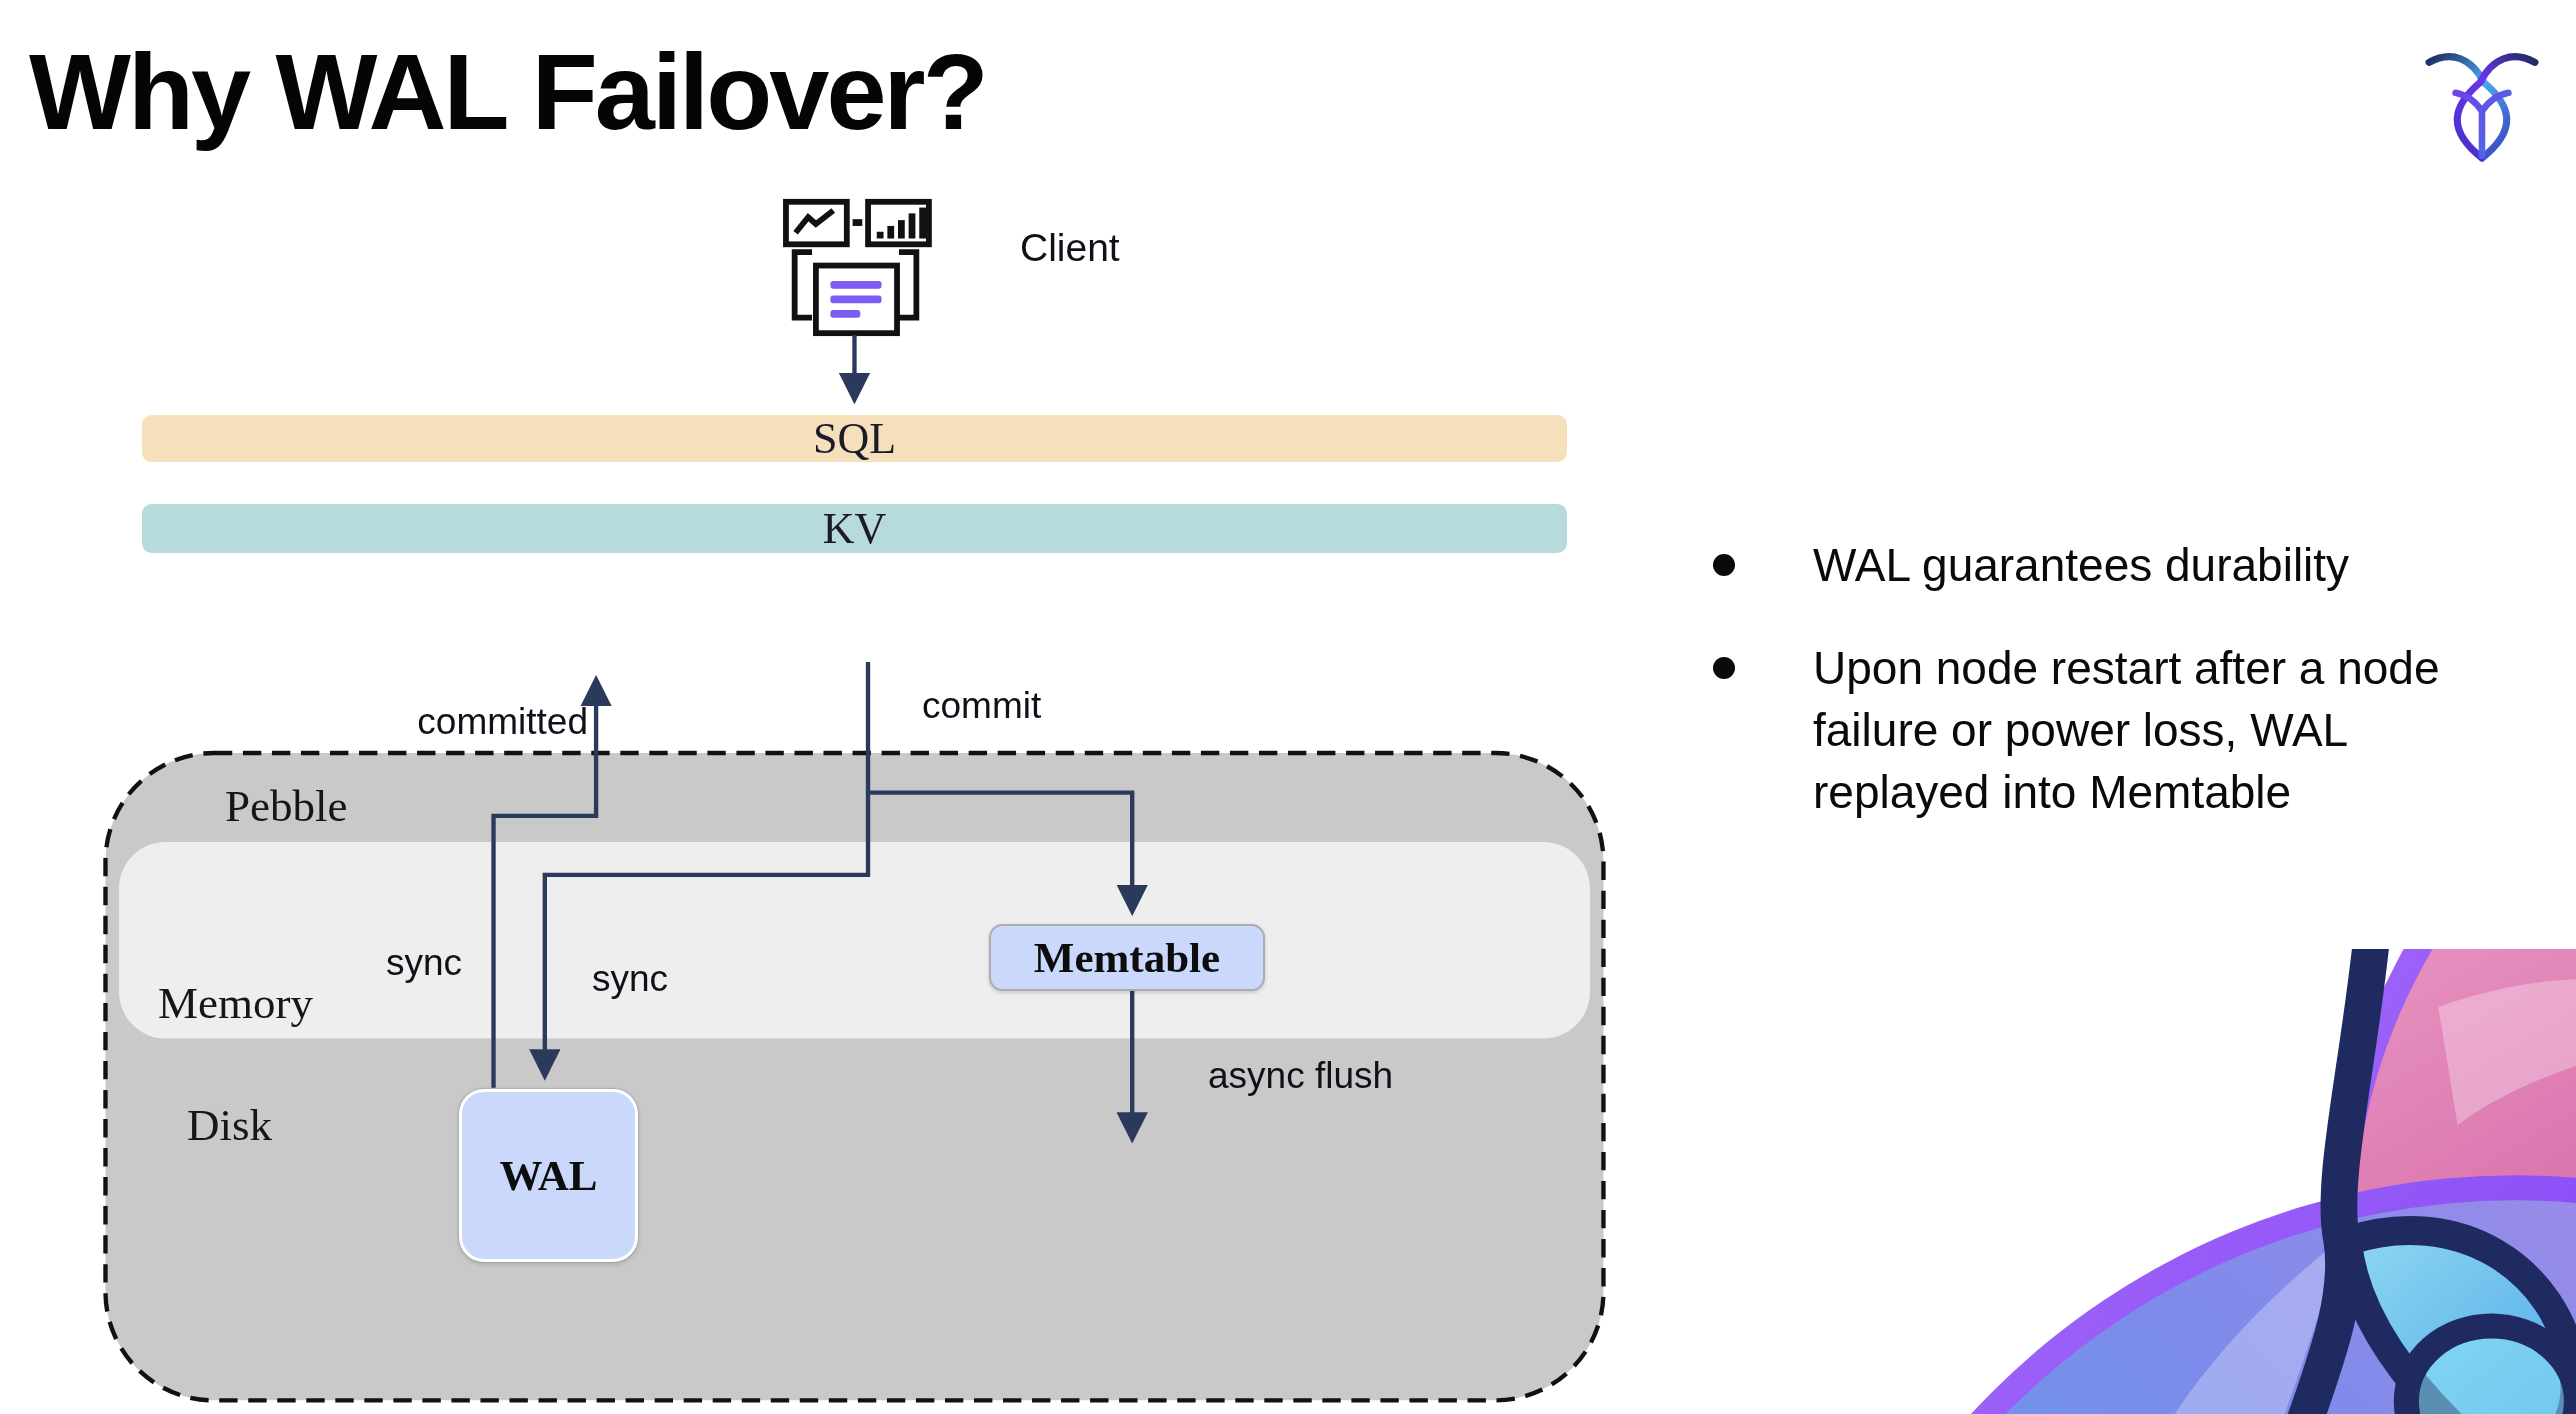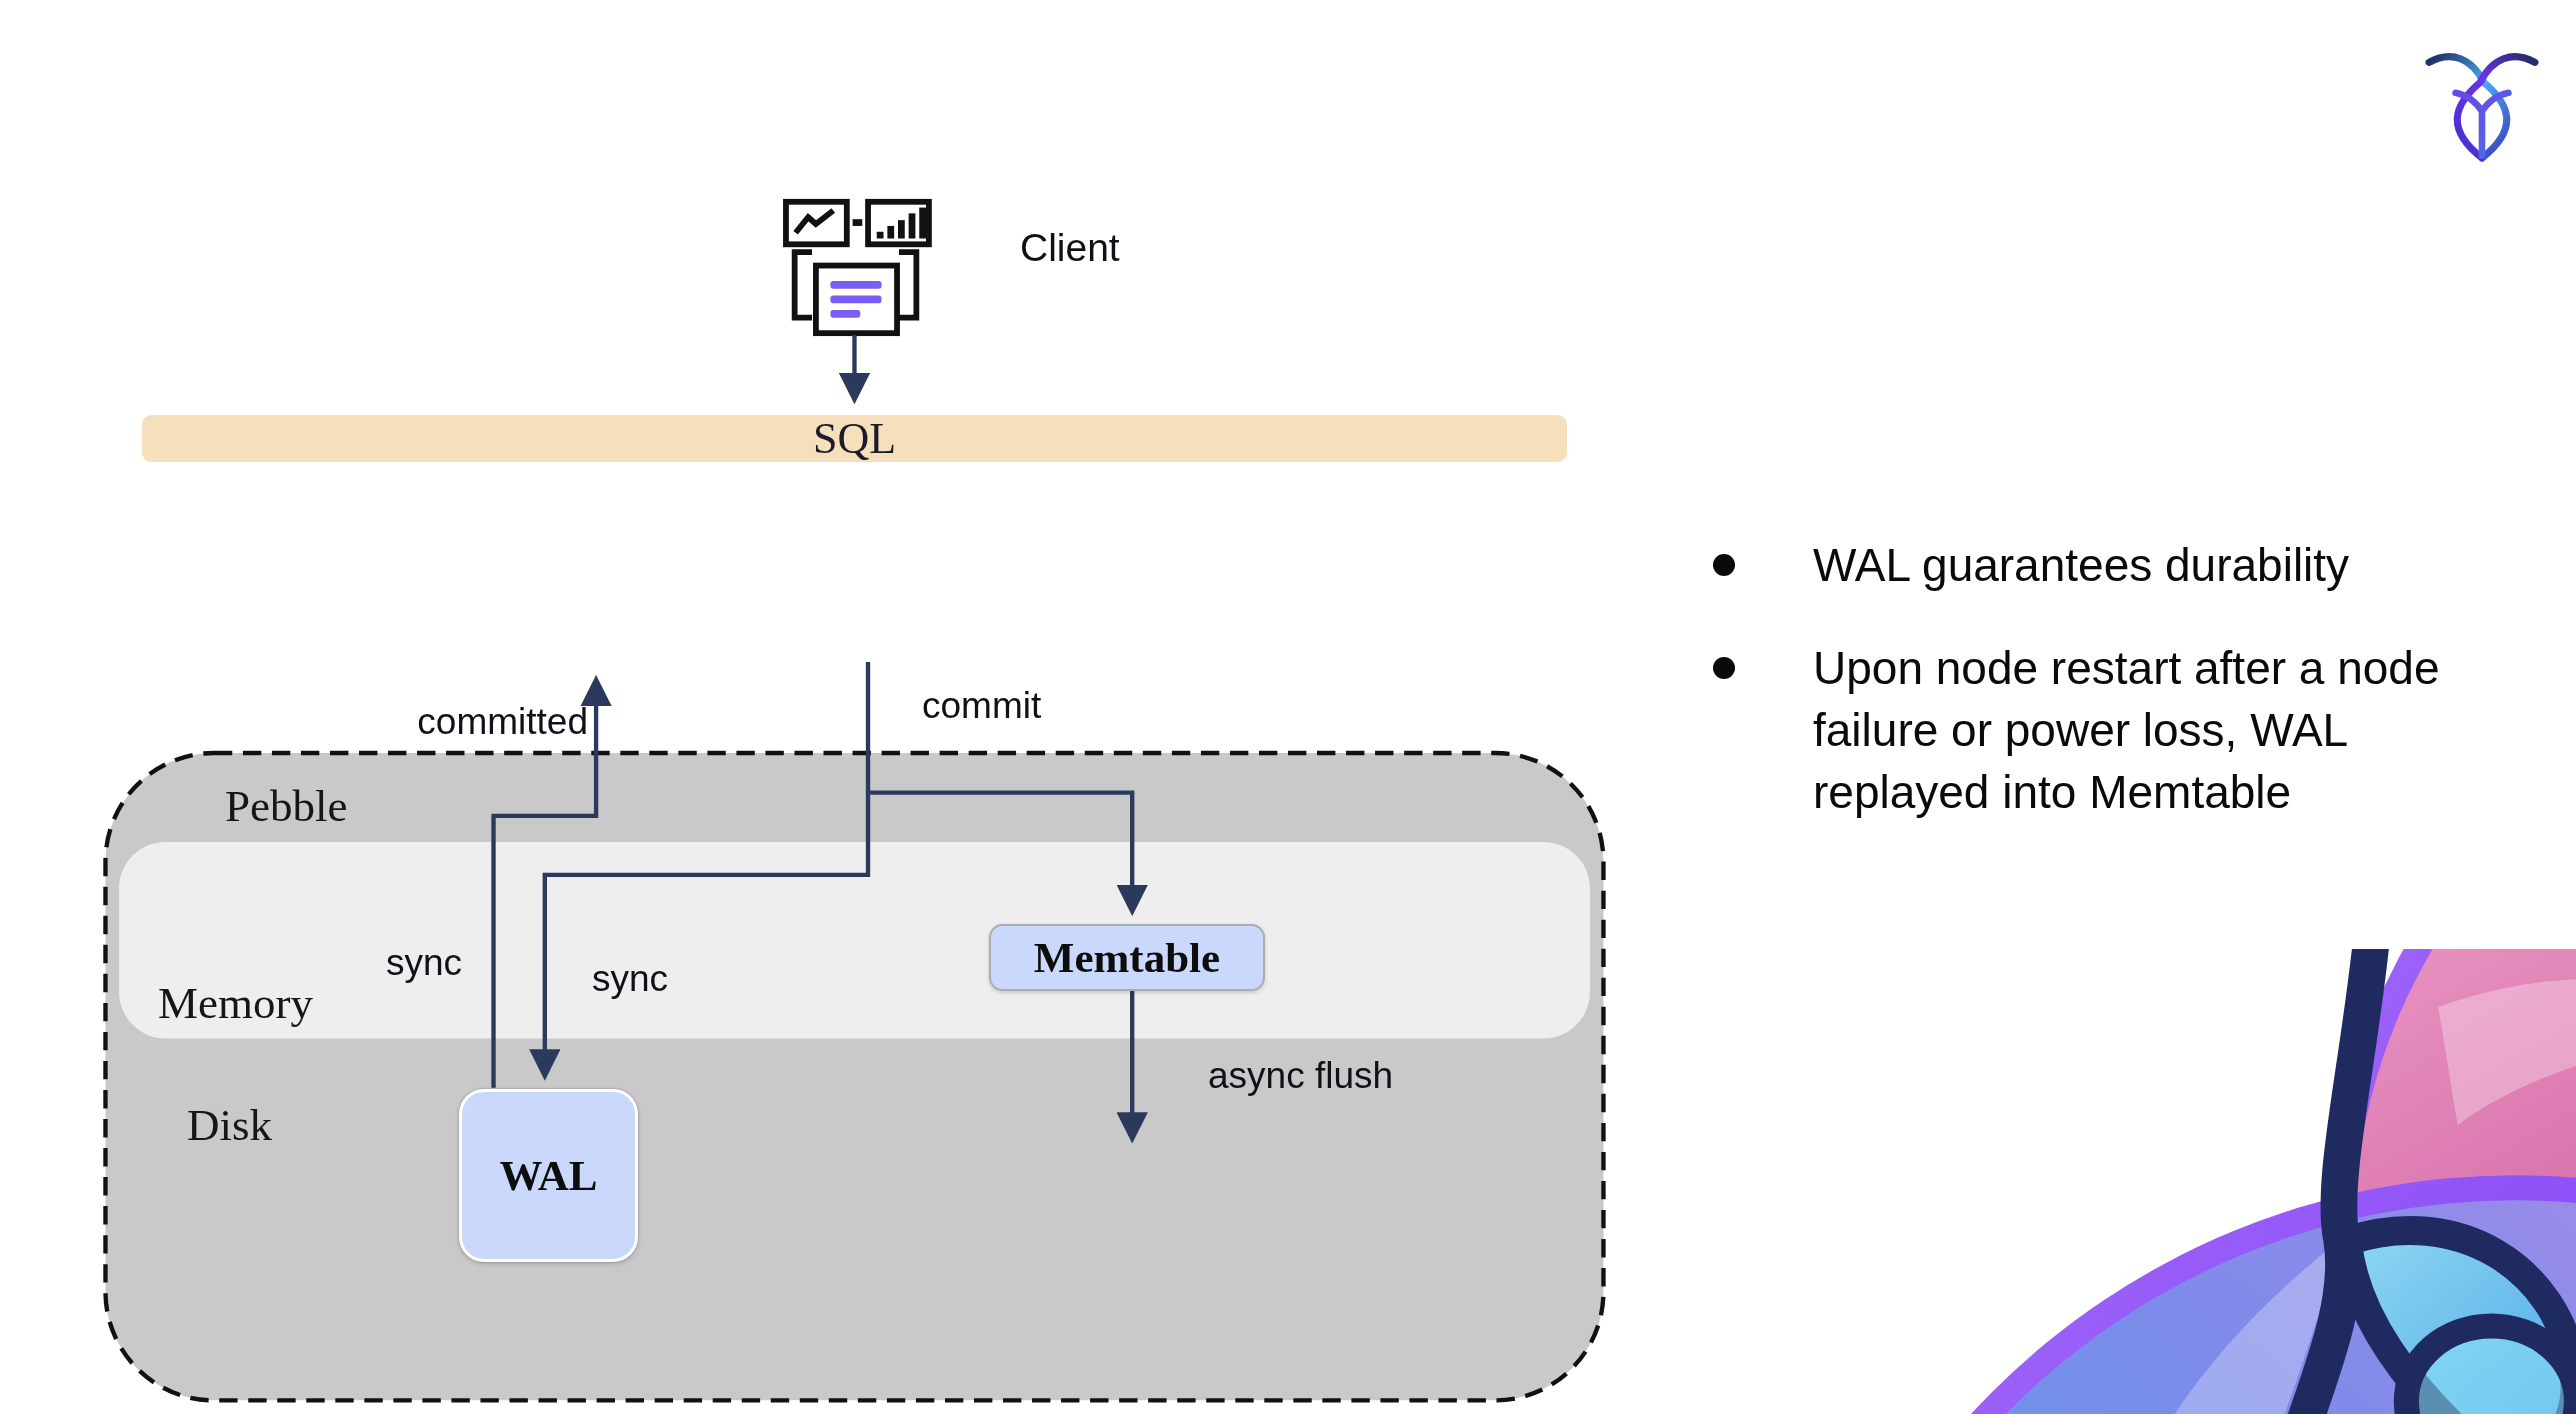--- a/index.html
+++ b/index.html
@@ -57,20 +57,21 @@
   .bullet-text{margin-left:78px;font-size:46px;line-height:62px;color:#0a0a0a;max-width:627px;}
   
   .corner-art{right:0;bottom:0;width:641px;height:466px;overflow:hidden;}
   .logo{left:2425px;top:46px;}
 </style>
 </head>
 <body>
 
 <div id="slide">
 
+  <div class="abs title">Why WAL Failover?</div>
 
   <svg class="abs logo" width="114" height="118" viewBox="0 0 112 116">
     <defs>
       <linearGradient id="lg-left" x1="1" y1="0" x2="0.2" y2="1">
         <stop offset="0" stop-color="#1F2A5E"></stop>
           <stop offset="0.45" stop-color="#6A35E8"></stop>
           <stop offset="1" stop-color="#4B2FD0"></stop>
       </linearGradient>
       <linearGradient id="lg-right" x1="0" y1="0" x2="0.75" y2="1">
         <stop offset="0" stop-color="#1F2A5E"></stop>
@@ -116,20 +117,23 @@
     <rect x="123" y="870" width="1520" height="203" rx="48" style="fill:var(--memory-fill)"></rect>
     <path d="M883,346 L883,412" fill="none" style="stroke:var(--line)" stroke-width="4.5" marker-end="url(#arrow)"></path>
     <path d="M510,1124 L510,843 L616,843 L616,703" fill="none" style="stroke:var(--line)" stroke-width="4.5" marker-end="url(#arrow)"></path>
     <path d="M897,684 L897,904 L563,904 L563,1111" fill="none" style="stroke:var(--line)" stroke-width="4.5" marker-end="url(#arrow)"></path>
     <path d="M897,819 L1170,819 L1170,941" fill="none" style="stroke:var(--line)" stroke-width="4.5" marker-end="url(#arrow)"></path>
     <path d="M1170,1021 L1170,1176" fill="none" style="stroke:var(--line)" stroke-width="4.5" marker-end="url(#arrow)"></path>
   </svg>
 
   <div class="abs bar bar-sql">
     <span>SQL</span>
+  </div>
+  <div class="abs bar bar-kv">
+    <span>KV</span>
   </div>
 
   <div class="abs sans-label lbl-committed">committed</div>
   <div class="abs sans-label lbl-commit">commit</div>
   <div class="abs sans-label lbl-sync-left">sync</div>
   <div class="abs sans-label lbl-sync-right">sync</div>
   <div class="abs sans-label lbl-async">async flush</div>
 
   <div class="abs serif-label lbl-pebble">Pebble</div>
   <div class="abs serif-label lbl-memory">Memory</div>

